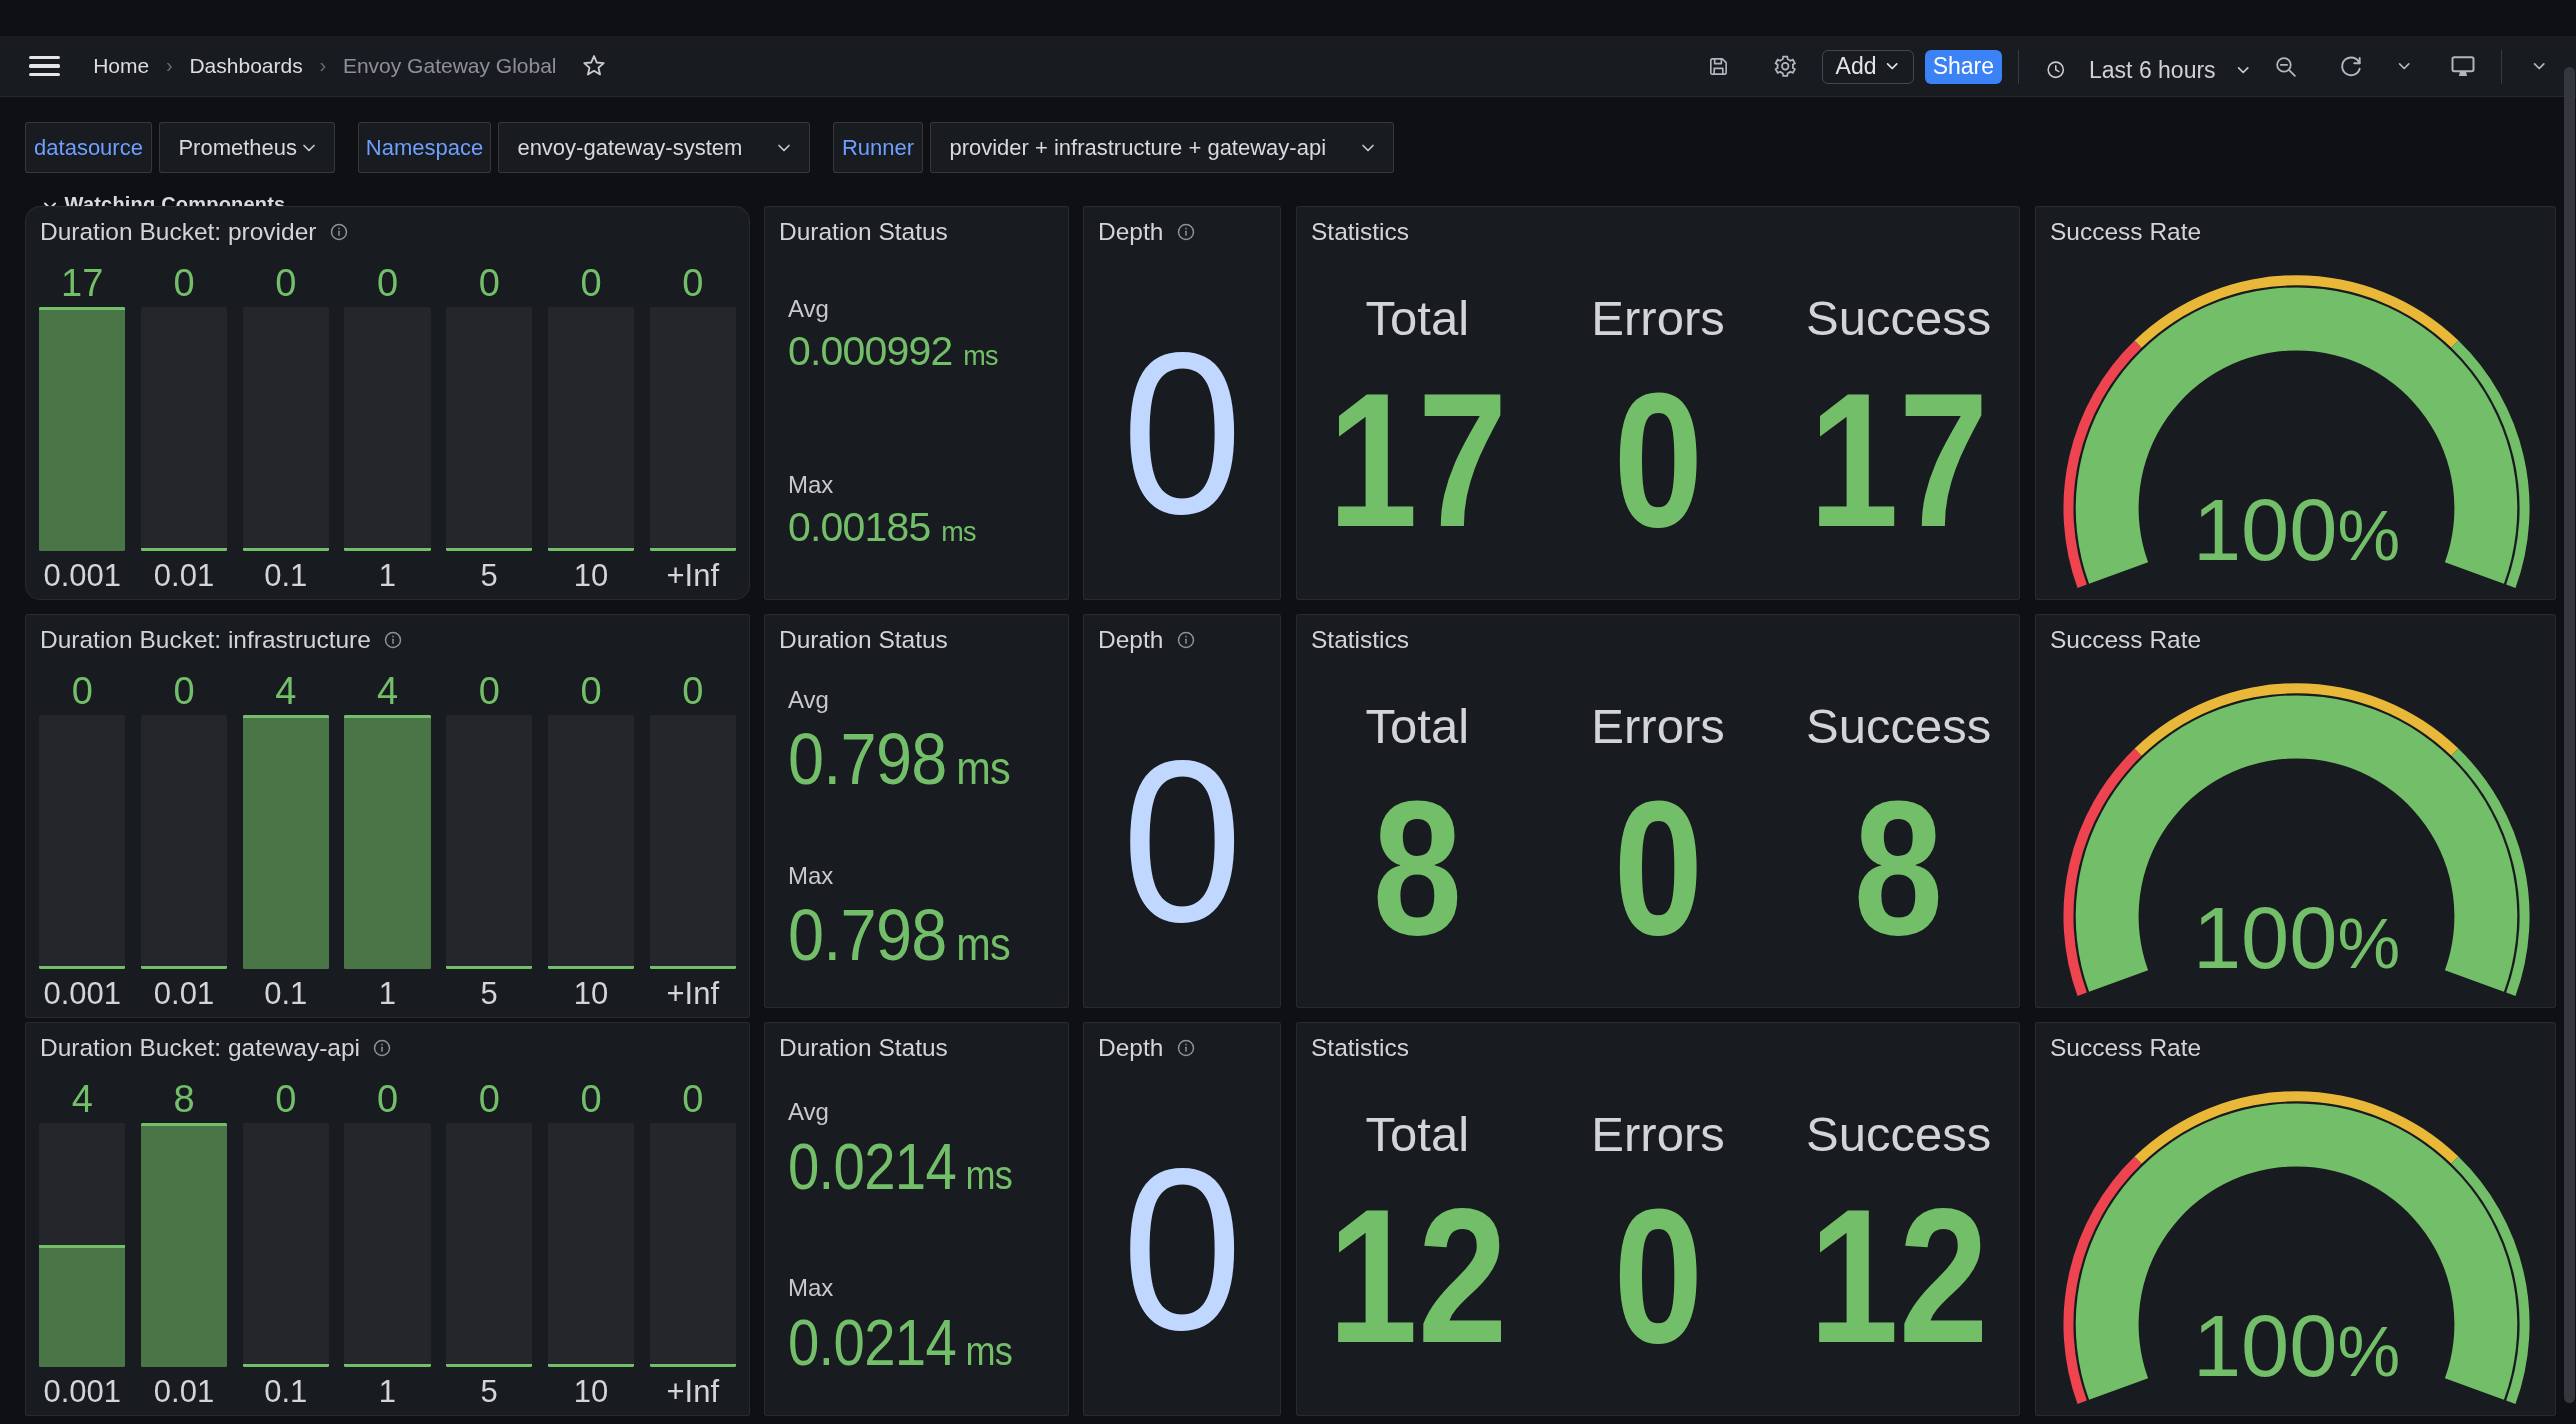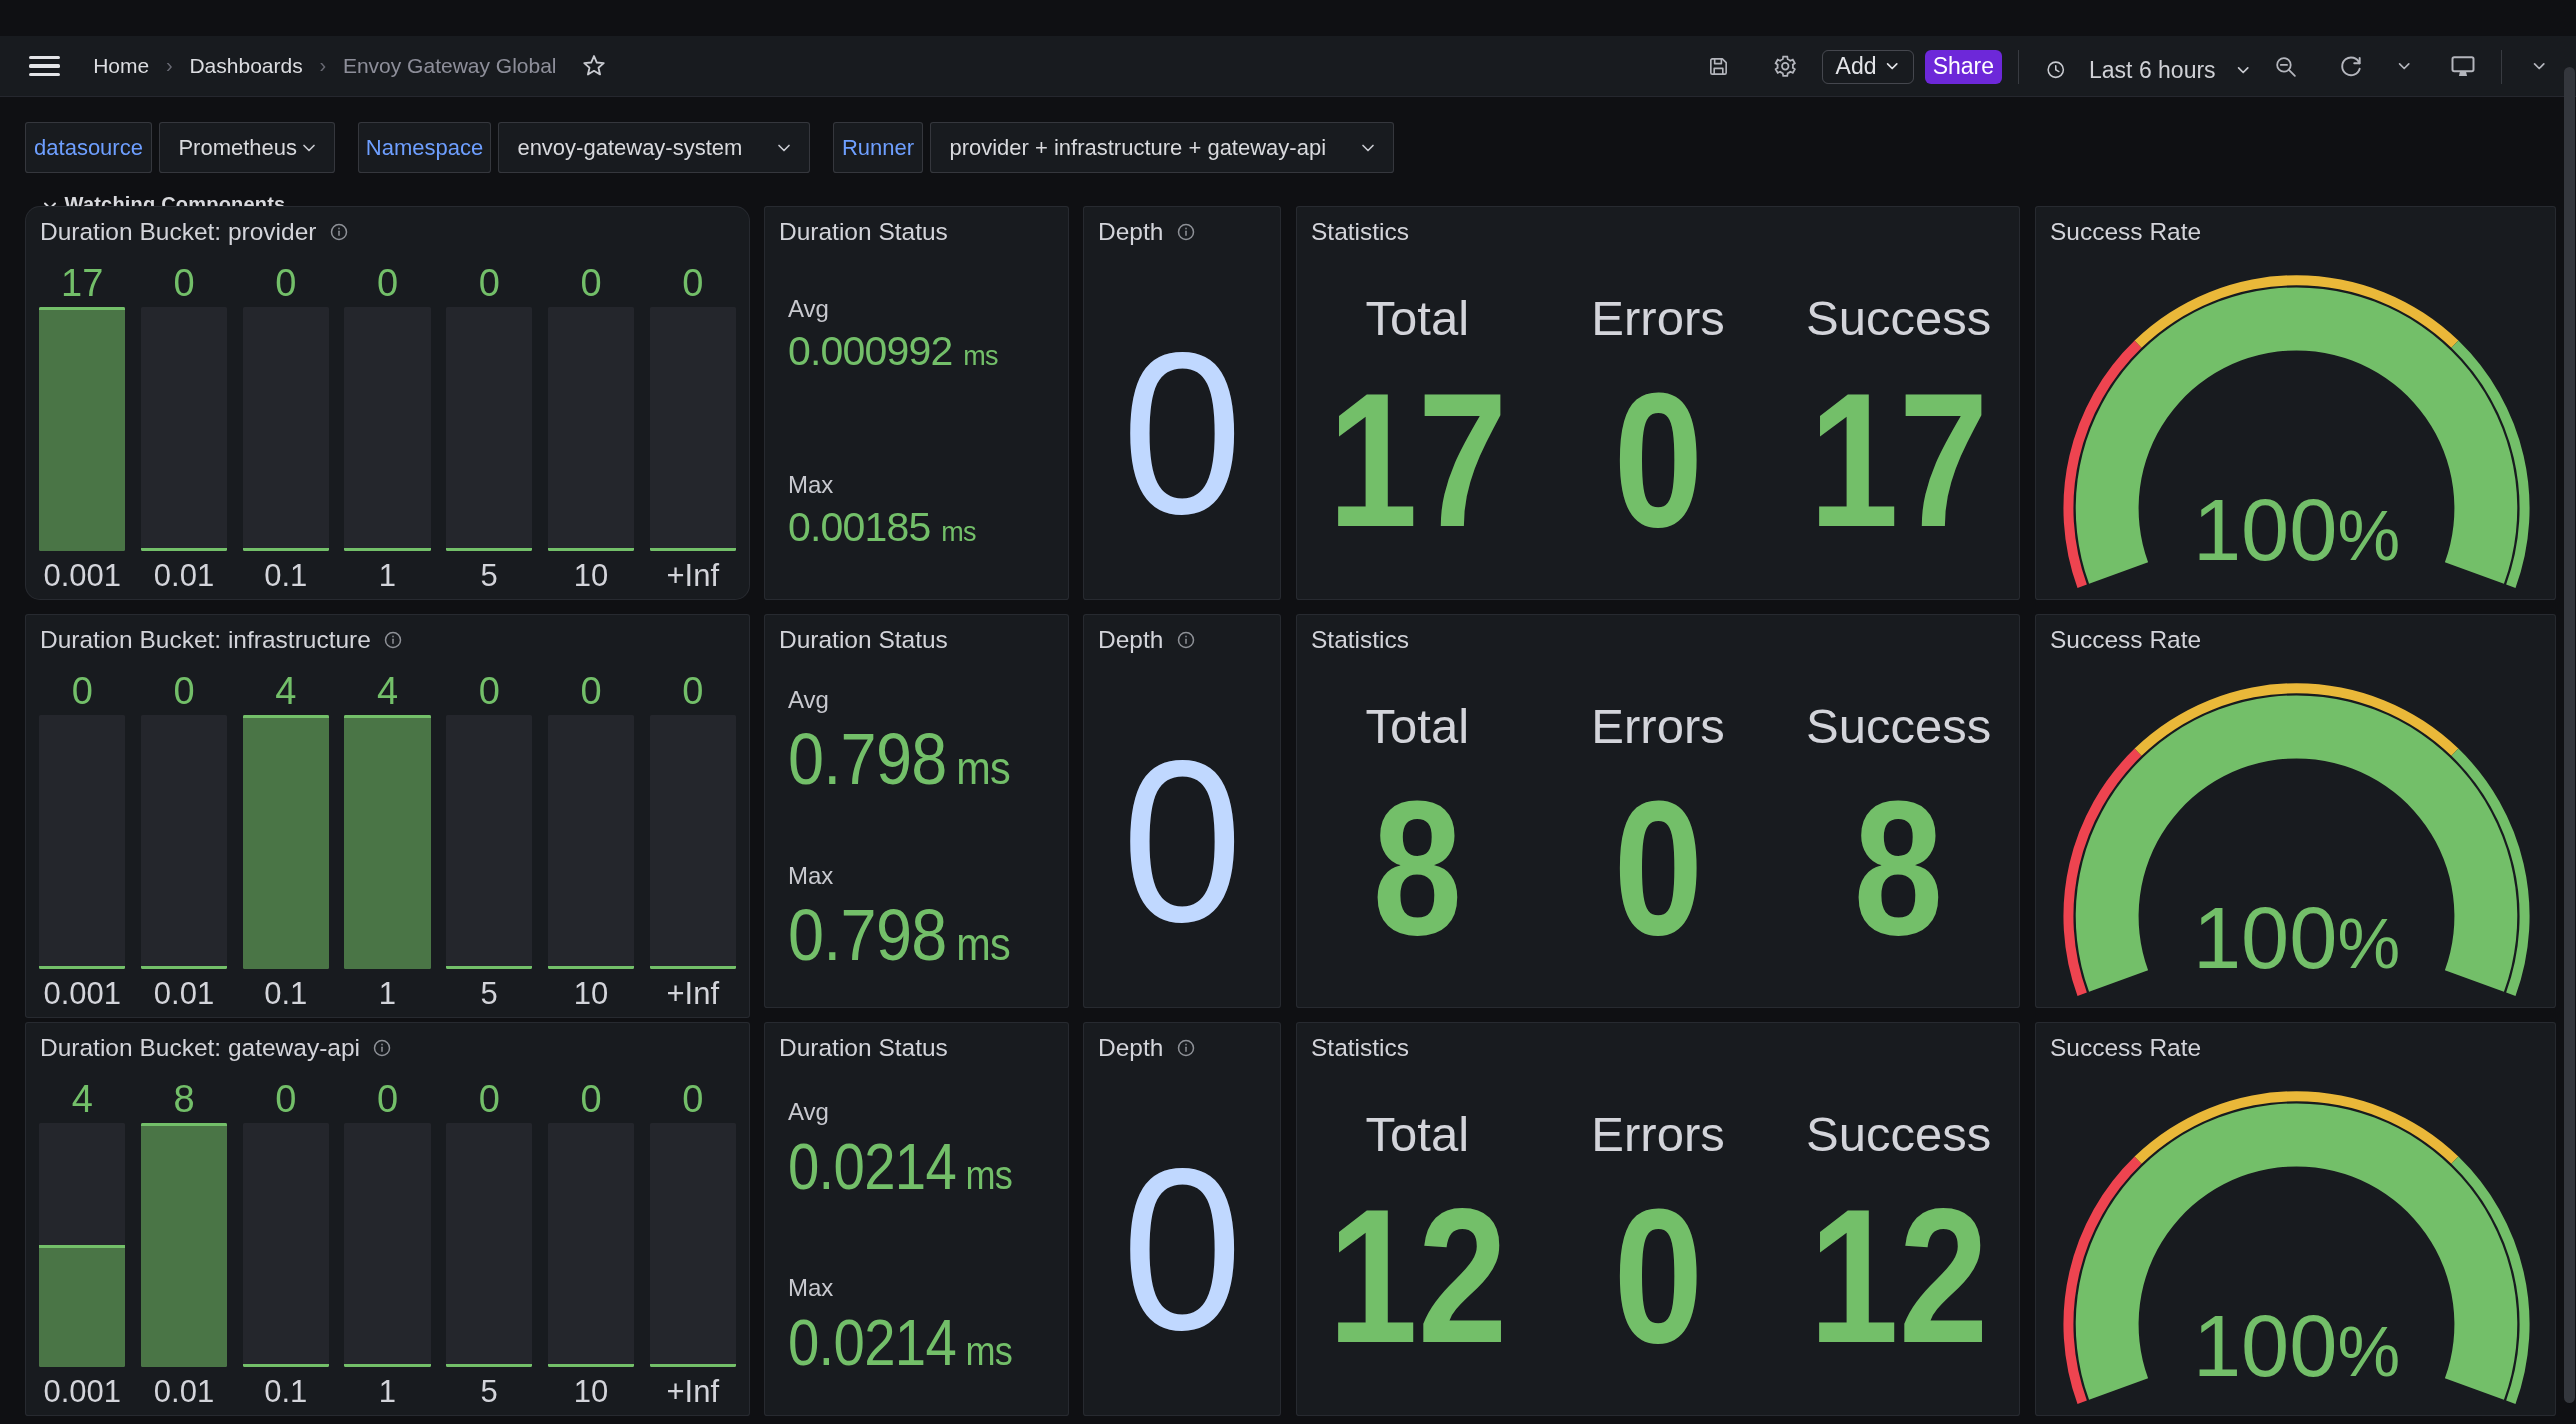--- a/index.html
+++ b/index.html
@@ -24,21 +24,21 @@
   .star-btn { margin-left:14px; display:flex; align-items:center; }
   .nav-right { display:flex; align-items:flex-end; gap:0; }
   .icon-btn { width:35px; height:35px; display:flex; align-items:center; justify-content:center; border-radius:4.6px; cursor:pointer; }
   .icon-btn svg { display:block; }
   .btn {
     height:34px; border-radius:4.6px; display:flex; align-items:center; justify-content:center;
     font-size:23px; font-weight:500; padding:0 12.3px; cursor:pointer; white-space:nowrap; border-radius:6.1px;
     background:transparent; border:none; font-family:inherit; color:inherit;
   }
   .btn-outline { border:0.8px solid rgba(204,204,220,0.25); color:#E3E4E8; gap:6.1px; padding:0 12.3px; }
-  .btn-primary { background:#6d28d9; color:#FFFFFF; padding:0 7.7px; }
+  .btn-primary { background:#3b82f6; color:#FFFFFF; padding:0 7.7px; }
   .toolbar-divider { width:0.8px; height:34px; background:rgba(204,204,220,0.18); margin:0; }
   .time-picker { display:flex; align-items:center; gap:0; color:#D0D1D6; font-size:23px; font-weight:500; padding:0; cursor:pointer; }
   
   .subbar { display:flex; align-items:center; padding:25px 0 0 25px; gap:23px; }
   .var-group { display:flex; align-items:center; gap:7px; }
   .var-box {
     height:51px; display:flex; align-items:center;
     background:#181B1F; border:1.5px solid rgba(204,204,220,0.16); border-radius:3.1px;
     font-size:22px;
   }

